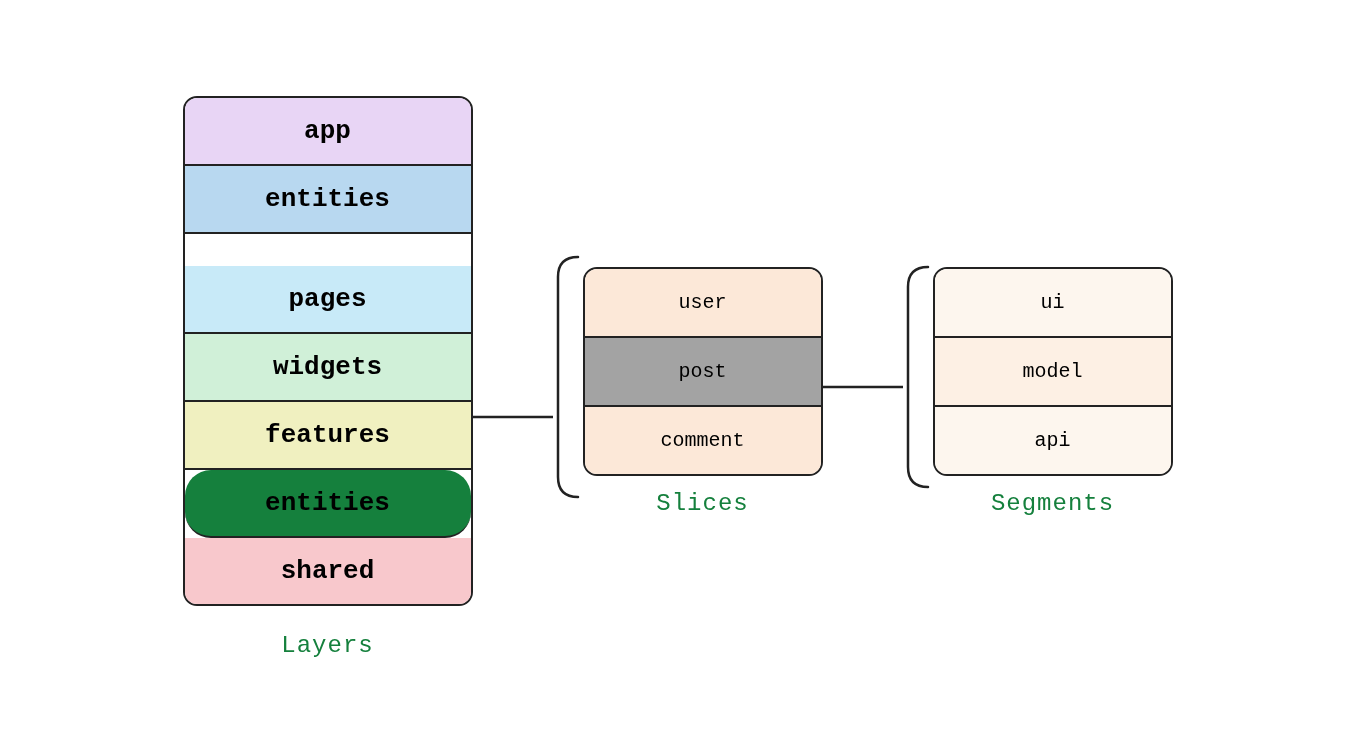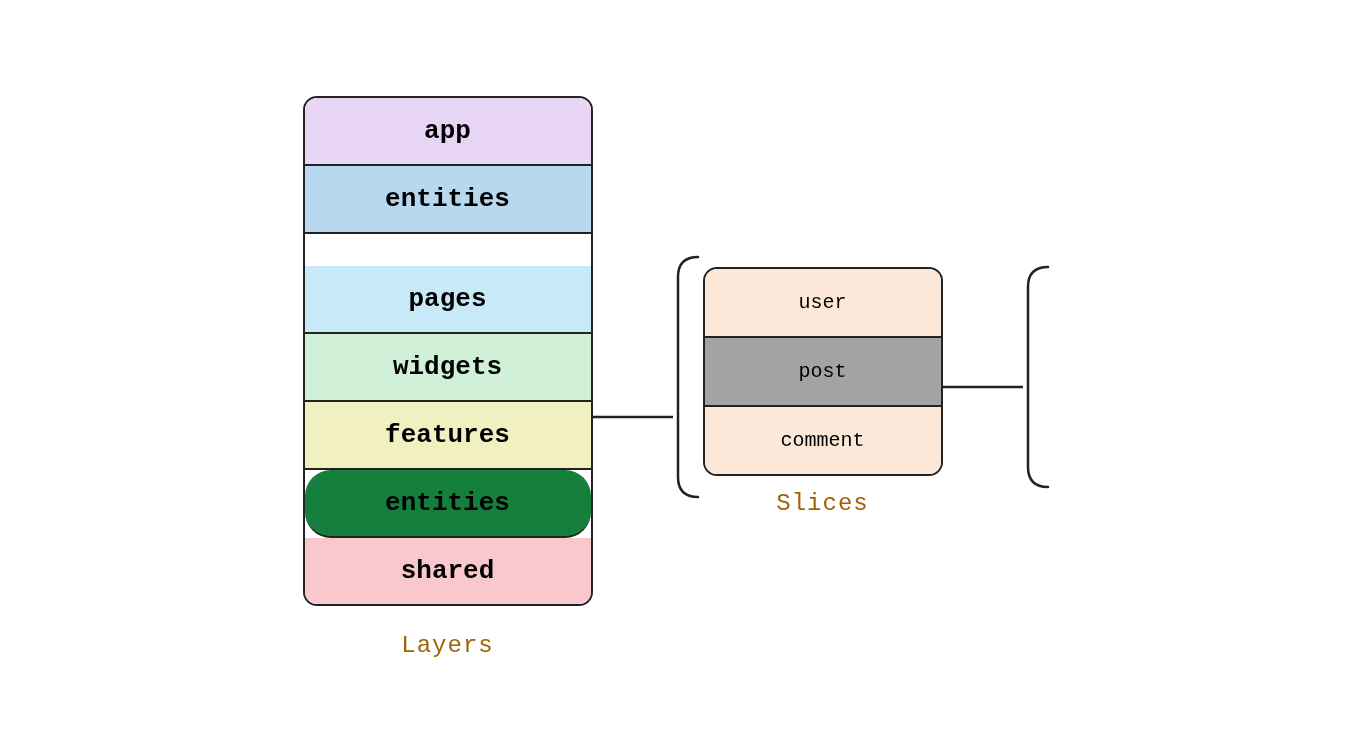--- a/index.html
+++ b/index.html
@@ -53,21 +53,21 @@
     .layer-processes{ background: #b8d8f0; }
     .layer-pages    { background: #c8eaf8; margin-top: 32px; }
     .layer-widgets  { background: #d0f0d8; }
     .layer-features { background: #f0f0c0; }
     .layer-entities { background: #15803d; border-radius: 26px; }
     .layer-shared   { background: #f8c8cc; }
 
     .col-label {
       font-size: 24px;
       font-family: 'Courier New', Courier, monospace;
-      color: #a16207;
+      color: #15803d;
       margin-top: 14px;
       letter-spacing: 1px;
     }
 
     
     .slices-col, .segments-col {
       display: flex;
       flex-direction: column;
       align-items: center;
     }
@@ -153,15 +153,24 @@
       <line x1="0" y1="180" x2="80" y2="180" stroke="#222" stroke-width="2.5"></line>
     </svg>
   </div>
 
   <div style="display:flex; align-items:center; height:340px;">
 
     <svg width="30" height="240">
       <path d="M25,10 Q5,10 5,30 L5,210 Q5,230 25,230" fill="none" stroke="#222" stroke-width="2.5" stroke-linecap="round"></path>
     </svg>
 
+    <div class="full-col segments-col" style="margin-top:30px;">
+      <div class="segments-box">
+
+      <div class="segment-item segment-ui">ui</div>
+          <div class="segment-item segment-model">model</div>
+          <div class="segment-item segment-api">api</div>
+        </div>
+      <div class="col-label">Segments</div>
+    </div>
   </div>
 
 </div>
 
 </body></html>

